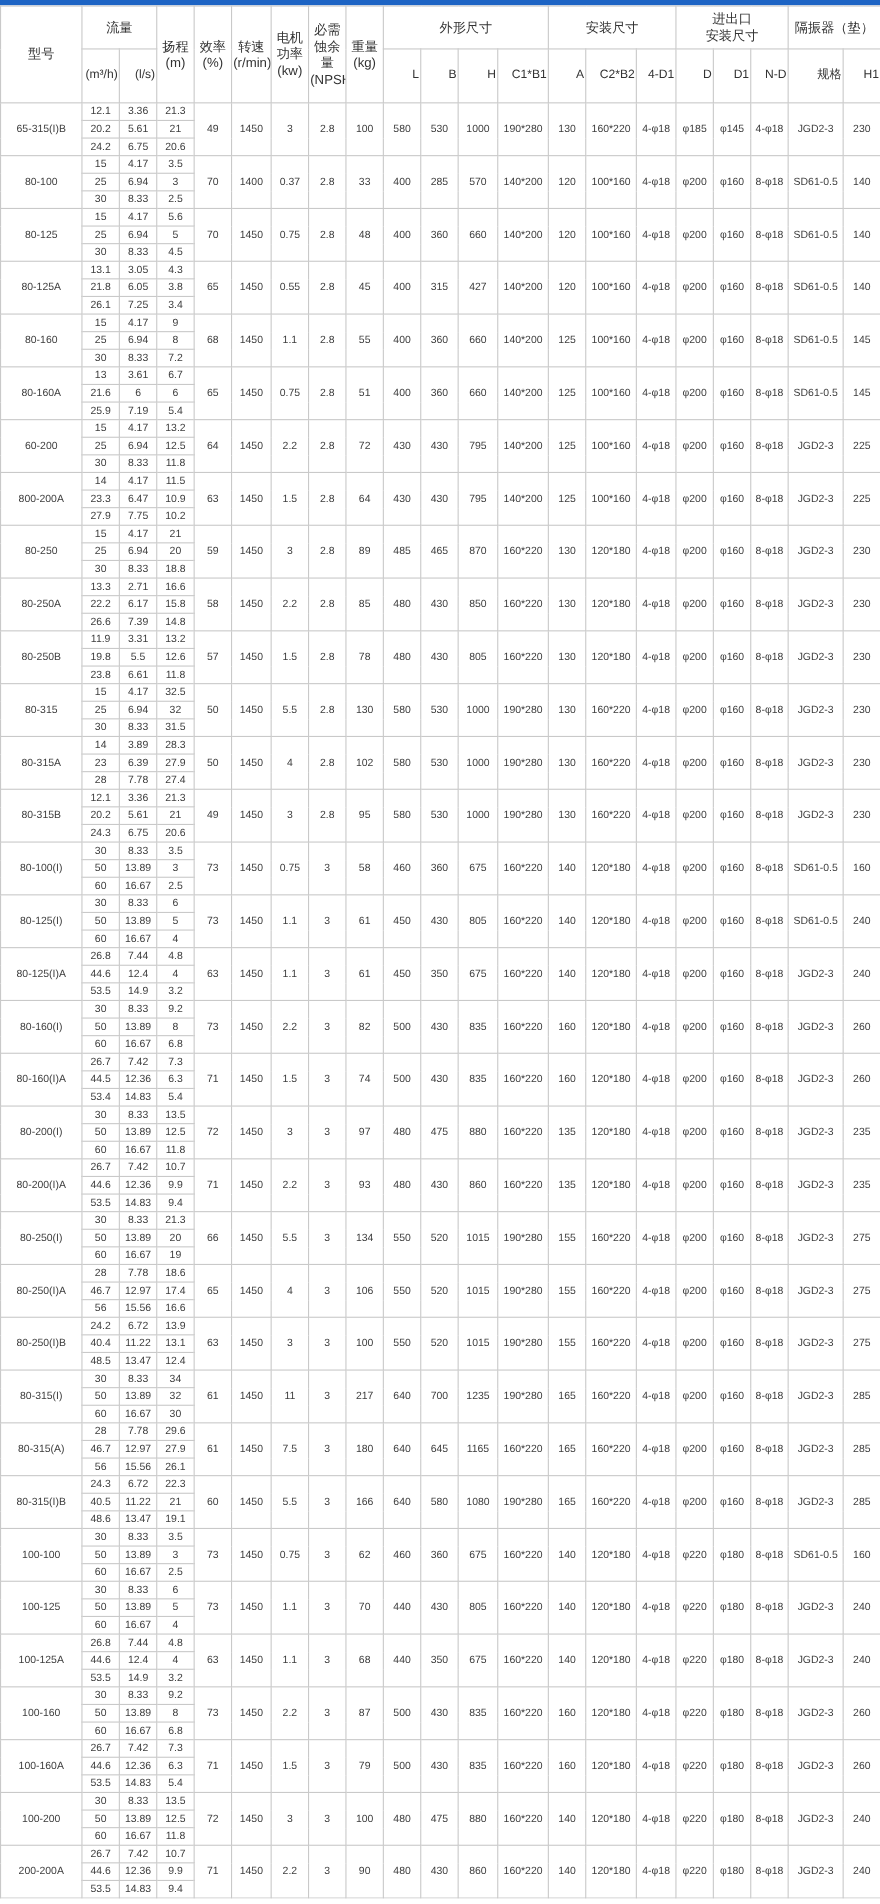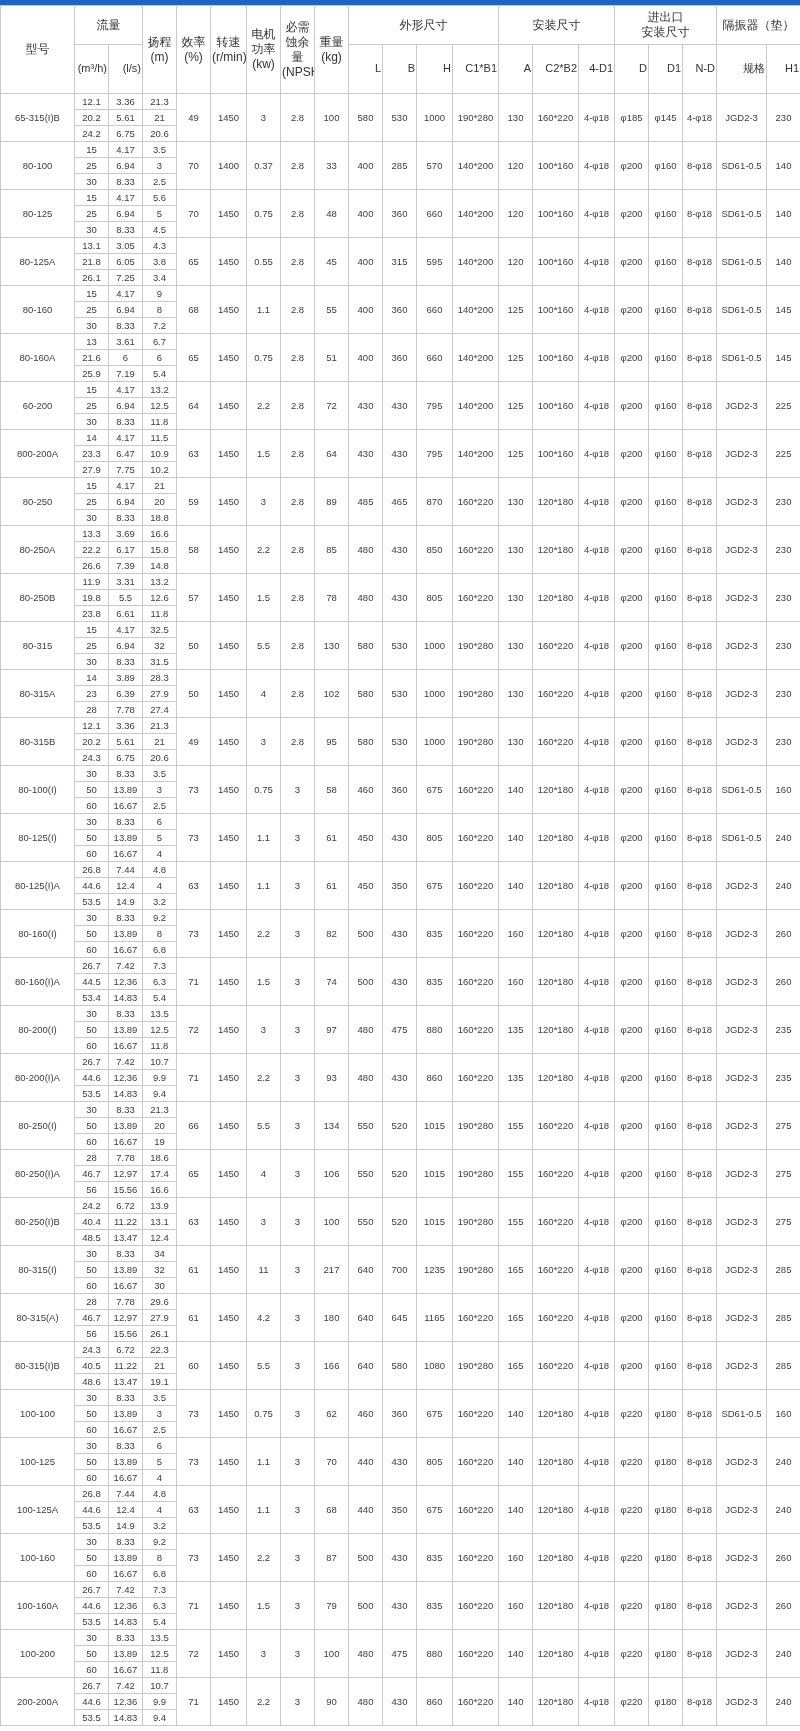--- a/index.html
+++ b/index.html
@@ -191,21 +191,21 @@
         <td>13.1</td>
         <td>3.05</td>
         <td>4.3</td>
         <td rowspan="3">65</td>
         <td rowspan="3">1450</td>
         <td rowspan="3">0.55</td>
         <td rowspan="3">2.8</td>
         <td rowspan="3">45</td>
         <td rowspan="3">400</td>
         <td rowspan="3">315</td>
-        <td rowspan="3">595</td>
+        <td rowspan="3">427</td>
         <td rowspan="3">140*200</td>
         <td rowspan="3">120</td>
         <td rowspan="3">100*160</td>
         <td rowspan="3">4-φ18</td>
         <td rowspan="3">φ200</td>
         <td rowspan="3">φ160</td>
         <td rowspan="3">8-φ18</td>
         <td rowspan="3">SD61-0.5</td>
         <td rowspan="3">140</td>
       </tr>
@@ -380,21 +380,21 @@
         <td>20</td>
       </tr>
       <tr>
         <td>30</td>
         <td>8.33</td>
         <td>18.8</td>
       </tr>
       <tr>
         <td rowspan="3" class="model">80-250A</td>
         <td>13.3</td>
-        <td>3.69</td>
+        <td>2.71</td>
         <td>16.6</td>
         <td rowspan="3">58</td>
         <td rowspan="3">1450</td>
         <td rowspan="3">2.2</td>
         <td rowspan="3">2.8</td>
         <td rowspan="3">85</td>
         <td rowspan="3">480</td>
         <td rowspan="3">430</td>
         <td rowspan="3">850</td>
         <td rowspan="3">160*220</td>
@@ -912,21 +912,21 @@
         <td>16.67</td>
         <td>30</td>
       </tr>
       <tr>
         <td rowspan="3" class="model">80-315(A)</td>
         <td>28</td>
         <td>7.78</td>
         <td>29.6</td>
         <td rowspan="3">61</td>
         <td rowspan="3">1450</td>
-        <td rowspan="3">4.2</td>
+        <td rowspan="3">7.5</td>
         <td rowspan="3">3</td>
         <td rowspan="3">180</td>
         <td rowspan="3">640</td>
         <td rowspan="3">645</td>
         <td rowspan="3">1165</td>
         <td rowspan="3">160*220</td>
         <td rowspan="3">165</td>
         <td rowspan="3">160*220</td>
         <td rowspan="3">4-φ18</td>
         <td rowspan="3">φ200</td>

